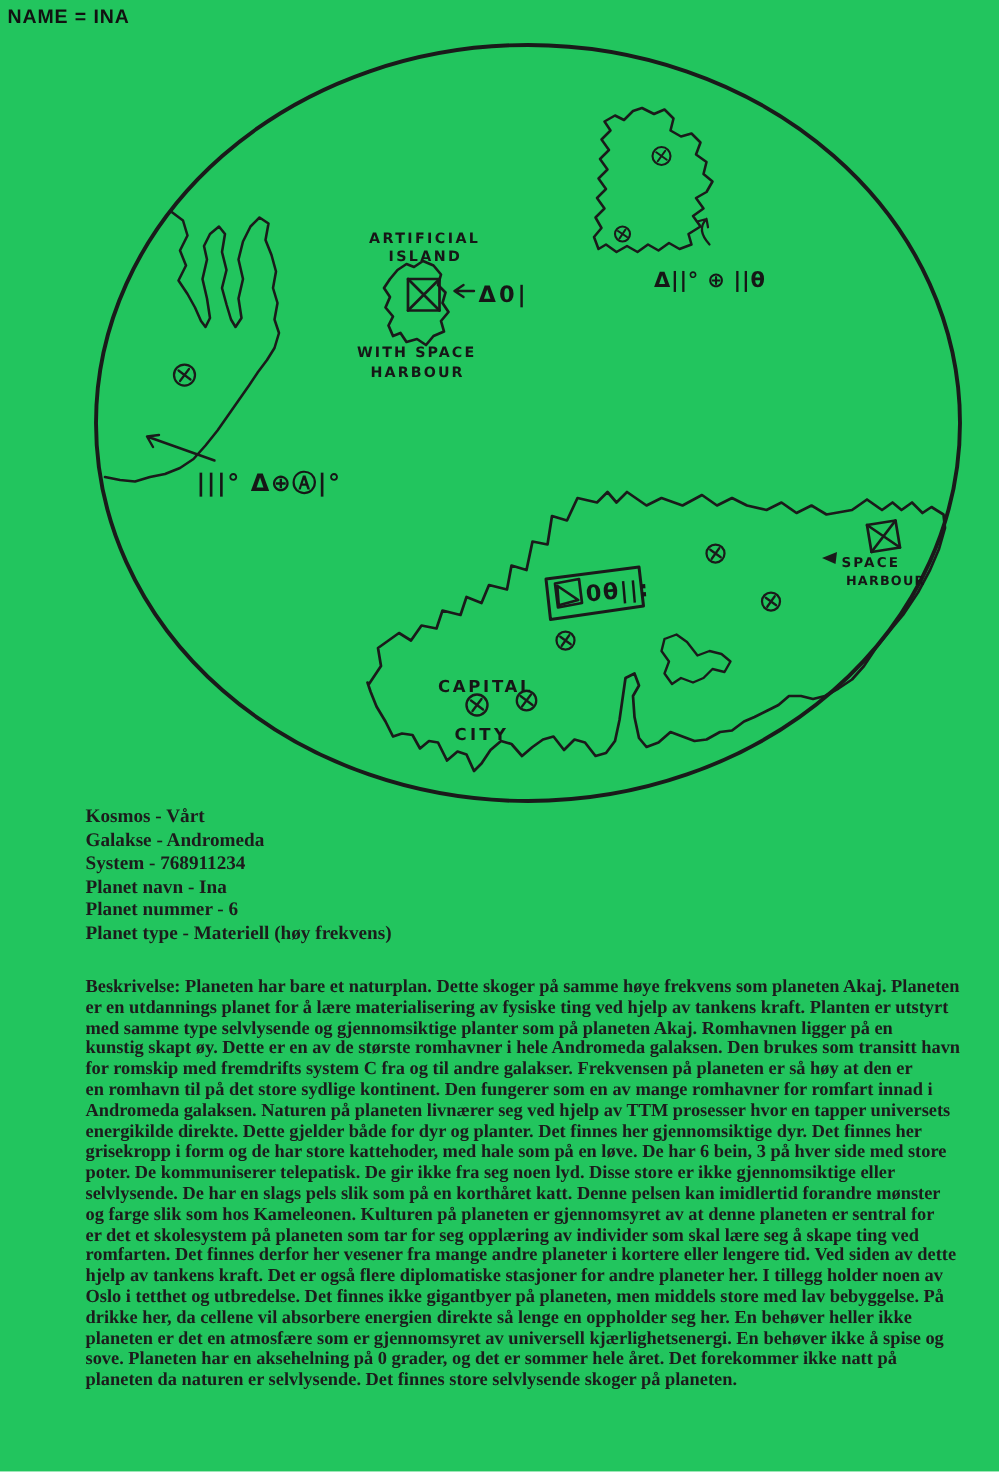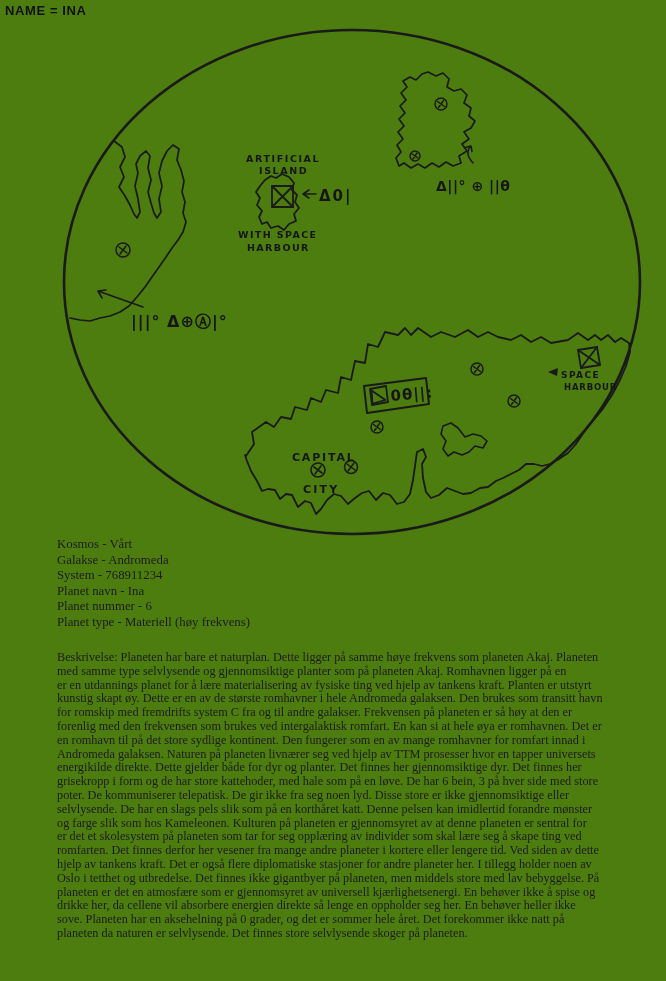--- a/index.html
+++ b/index.html
@@ -1,23 +1,23 @@
 <!DOCTYPE html>
 <html><head>
 <meta charset="utf-8">
 <style>
   html,body{margin:0;padding:0;background:#fff;}
-  .page{position:relative;width:666px;height:981px;background:#4d7c0f;overflow:hidden;
+  .page{position:relative;width:666px;height:981px;background:#22c55e;overflow:hidden;
         font-family:"Liberation Serif", serif;color:#1c1c1c;}
   .header{position:absolute;left:5px;top:3px;font-family:"Liberation Sans", sans-serif;
           font-weight:bold;font-size:13px;letter-spacing:.6px;color:#111;}
   .map-svg{position:absolute;left:0;top:0;}
   .metadata{position:absolute;left:57px;top:537px;font-size:12.8px;line-height:15.6px;}
   .description{position:absolute;left:57px;top:651px;font-size:12.25px;line-height:13.8px;width:606px;}
-  .desc-line,.meta-line{white-space:nowrap;}
+  .desc-line,.meta-line{white-space:nowrap;font-weight:bold;}
   .hand{font-family:"DejaVu Sans", sans-serif;font-weight:bold;fill:#161616;}
   svg *{vector-effect:non-scaling-stroke;}
 </style>
 </head>
 <body>
 
 <div class="page">
 
   <div class="header">NAME = INA</div>
 
@@ -134,36 +134,35 @@
   <div class="meta-line">Kosmos - Vårt</div>
       <div class="meta-line">Galakse - Andromeda</div>
       <div class="meta-line">System - 768911234</div>
       <div class="meta-line">Planet navn - Ina</div>
       <div class="meta-line">Planet nummer - 6</div>
       <div class="meta-line">Planet type - Materiell (høy frekvens)</div>
     </div>
 
   <div class="description">
 
-  <div class="desc-line">Beskrivelse: Planeten har bare et naturplan. Dette ligger på samme høye frekvens som planeten Akaj. Planeten</div>
+  <div class="desc-line">Beskrivelse: Planeten har bare et naturplan. Dette skoger på samme høye frekvens som planeten Akaj. Planeten</div>
+      <div class="desc-line">er en utdannings planet for å lære materialisering av fysiske ting ved hjelp av tankens kraft. Planten er utstyrt</div>
       <div class="desc-line">med samme type selvlysende og gjennomsiktige planter som på planeten Akaj.  Romhavnen ligger på en</div>
-      <div class="desc-line">er en utdannings planet for å lære materialisering av fysiske ting ved hjelp av tankens kraft. Planten er utstyrt</div>
       <div class="desc-line">kunstig skapt øy. Dette er en av de største romhavner i hele Andromeda galaksen. Den brukes som transitt havn</div>
       <div class="desc-line">for romskip med fremdrifts system C fra og til andre galakser. Frekvensen på planeten er så høy at den er</div>
-      <div class="desc-line">forenlig med den frekvensen som brukes ved intergalaktisk romfart. En kan si at hele øya er romhavnen. Det er</div>
       <div class="desc-line">en romhavn til på det store sydlige kontinent. Den fungerer som en av mange romhavner for romfart innad i</div>
       <div class="desc-line">Andromeda galaksen. Naturen på planeten livnærer seg ved hjelp av TTM prosesser hvor en tapper universets</div>
       <div class="desc-line">energikilde direkte. Dette gjelder både for dyr og planter. Det finnes her gjennomsiktige dyr. Det finnes her</div>
       <div class="desc-line">grisekropp i form  og de har store kattehoder, med hale som på en løve. De har 6 bein, 3 på hver side med store</div>
       <div class="desc-line">poter. De kommuniserer telepatisk. De gir ikke fra seg noen lyd. Disse store er ikke gjennomsiktige eller</div>
       <div class="desc-line">selvlysende. De har en slags pels slik som på en korthåret katt. Denne pelsen kan imidlertid forandre mønster</div>
       <div class="desc-line">og farge slik som hos Kameleonen.  Kulturen på planeten er gjennomsyret av at denne planeten er sentral for</div>
       <div class="desc-line">er det et skolesystem på planeten som tar for seg opplæring av individer som skal lære seg å skape ting ved</div>
       <div class="desc-line">romfarten. Det finnes derfor her vesener fra mange andre planeter i kortere eller lengere tid. Ved siden av dette</div>
       <div class="desc-line">hjelp av tankens kraft. Det er også flere diplomatiske stasjoner for andre planeter her. I tillegg holder noen av</div>
       <div class="desc-line">Oslo i tetthet og utbredelse. Det finnes ikke gigantbyer på planeten, men middels store med lav bebyggelse. På</div>
+      <div class="desc-line">drikke her, da cellene vil absorbere energien direkte så lenge en oppholder seg her.  En behøver heller ikke</div>
       <div class="desc-line">planeten er det en atmosfære som er gjennomsyret av universell kjærlighetsenergi. En behøver ikke å spise og</div>
-      <div class="desc-line">drikke her, da cellene vil absorbere energien direkte så lenge en oppholder seg her.  En behøver heller ikke</div>
       <div class="desc-line">sove. Planeten har en aksehelning på 0 grader, og det er sommer hele året. Det forekommer ikke natt på</div>
       <div class="desc-line">planeten da naturen er selvlysende. Det finnes store selvlysende skoger på planeten.</div>
     </div>
 
 </div>
 
 </body></html>

